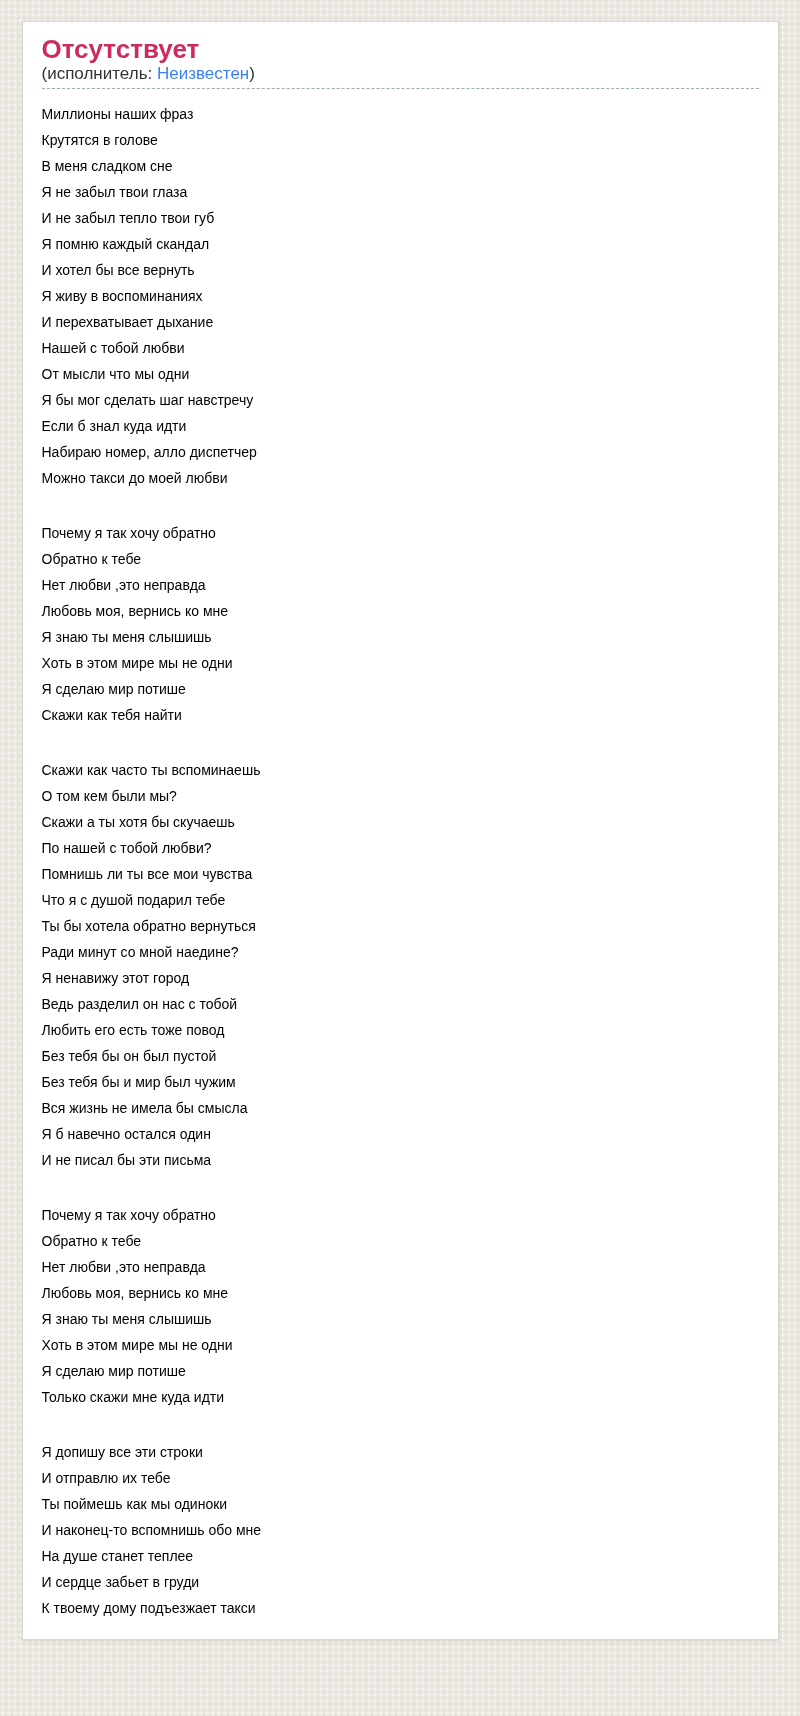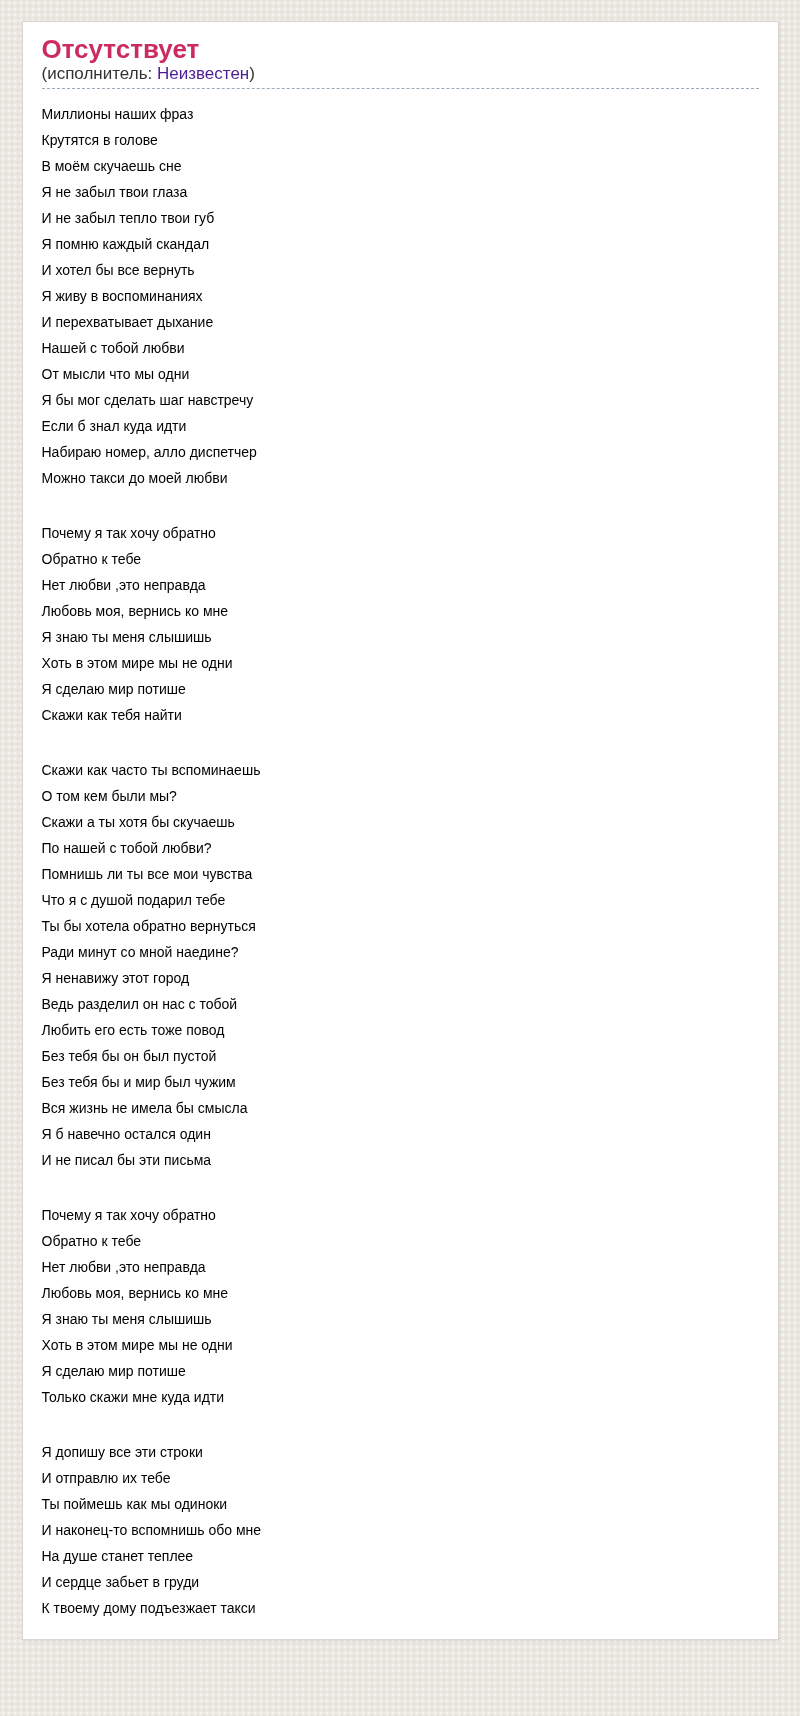--- a/index.html
+++ b/index.html
@@ -63,28 +63,28 @@
     height: 26px;
     white-space: pre;
   }
 </style>
 </head>
 <body>
 
 <div class="card">
   <div class="song-header">
     <h1 class="song-title" style="color: rgb(204, 43, 98);">Отсутствует</h1>
-    <div class="artist-line"><span>(исполнитель: </span><a class="artist-link" style="color: #4c1d95;">Неизвестен</a><span>)</span></div>
+    <div class="artist-line"><span>(исполнитель: </span><a class="artist-link" style="color: #3b82f6;">Неизвестен</a><span>)</span></div>
   </div>
 
   <div class="lyrics" style="color: rgb(0, 0, 0);">
       <div class="stanza">
         <div class="line">Миллионы наших фраз</div>
         <div class="line">Крутятся в голове</div>
-        <div class="line">В моём скучаешь сне</div>
+        <div class="line">В меня сладком сне</div>
         <div class="line">Я не забыл твои глаза</div>
         <div class="line">И не забыл тепло твои губ</div>
         <div class="line">Я помню каждый скандал</div>
         <div class="line">И хотел бы все вернуть</div>
         <div class="line">Я живу в воспоминаниях</div>
         <div class="line">И перехватывает дыхание</div>
         <div class="line">Нашей с тобой любви</div>
         <div class="line">От мысли что мы одни</div>
         <div class="line">Я бы мог сделать шаг навстречу</div>
         <div class="line">Если б знал куда идти</div>

